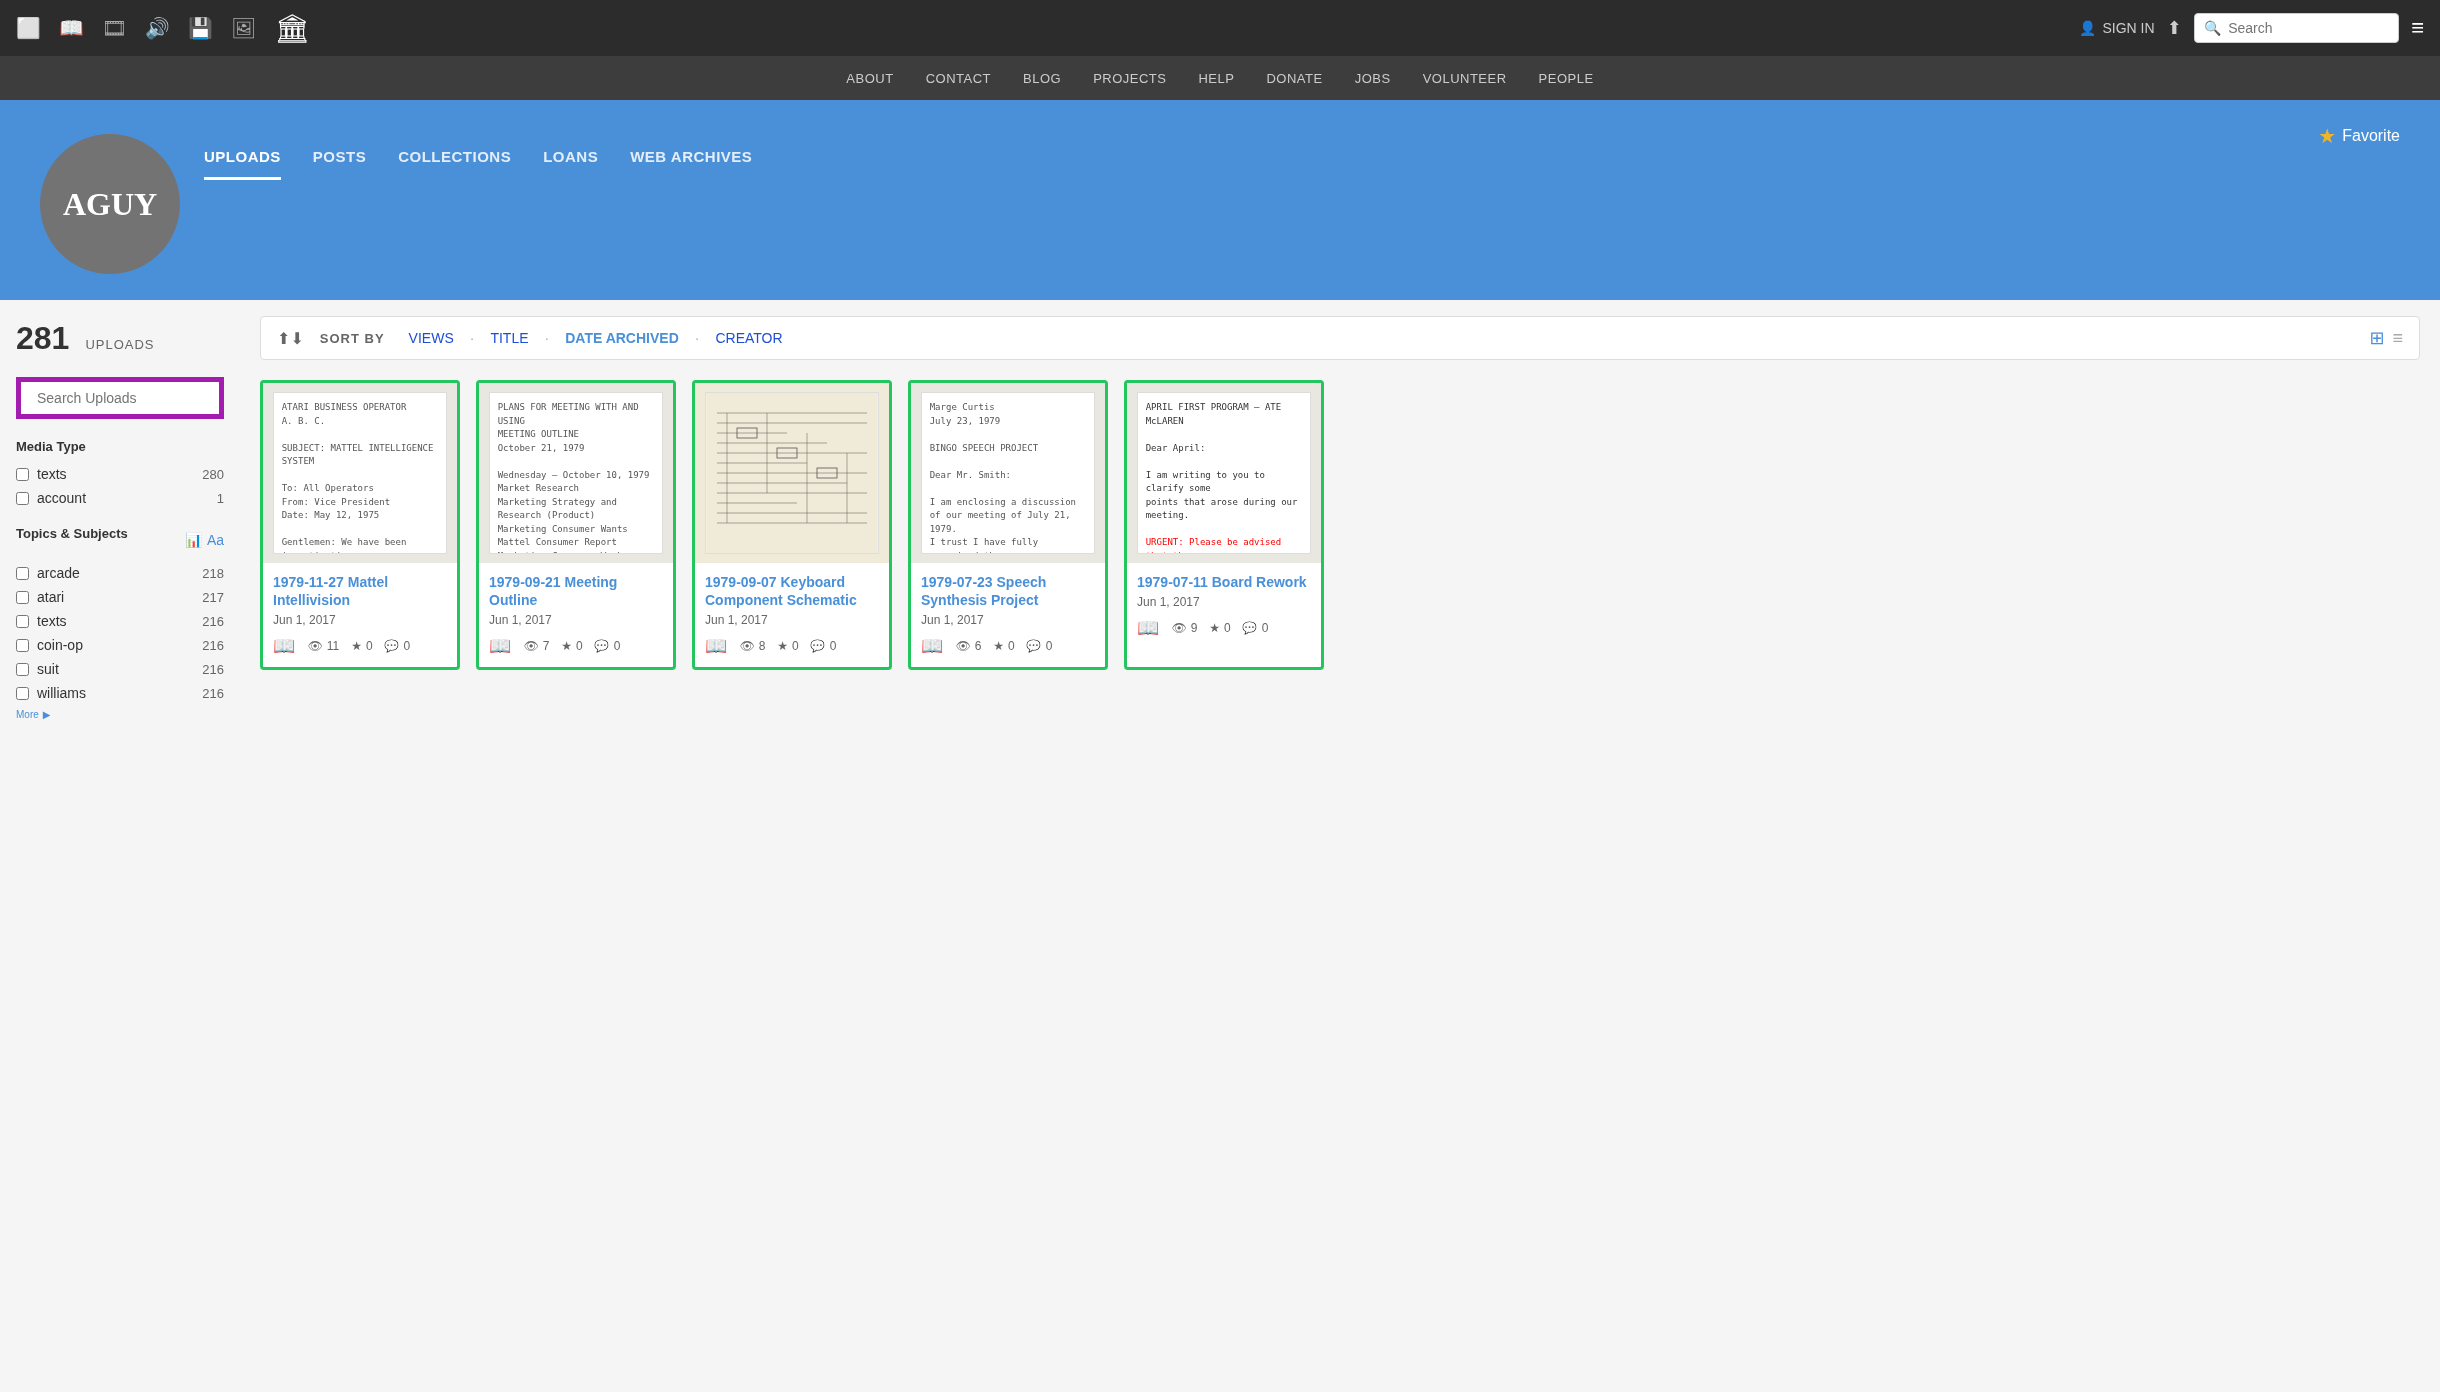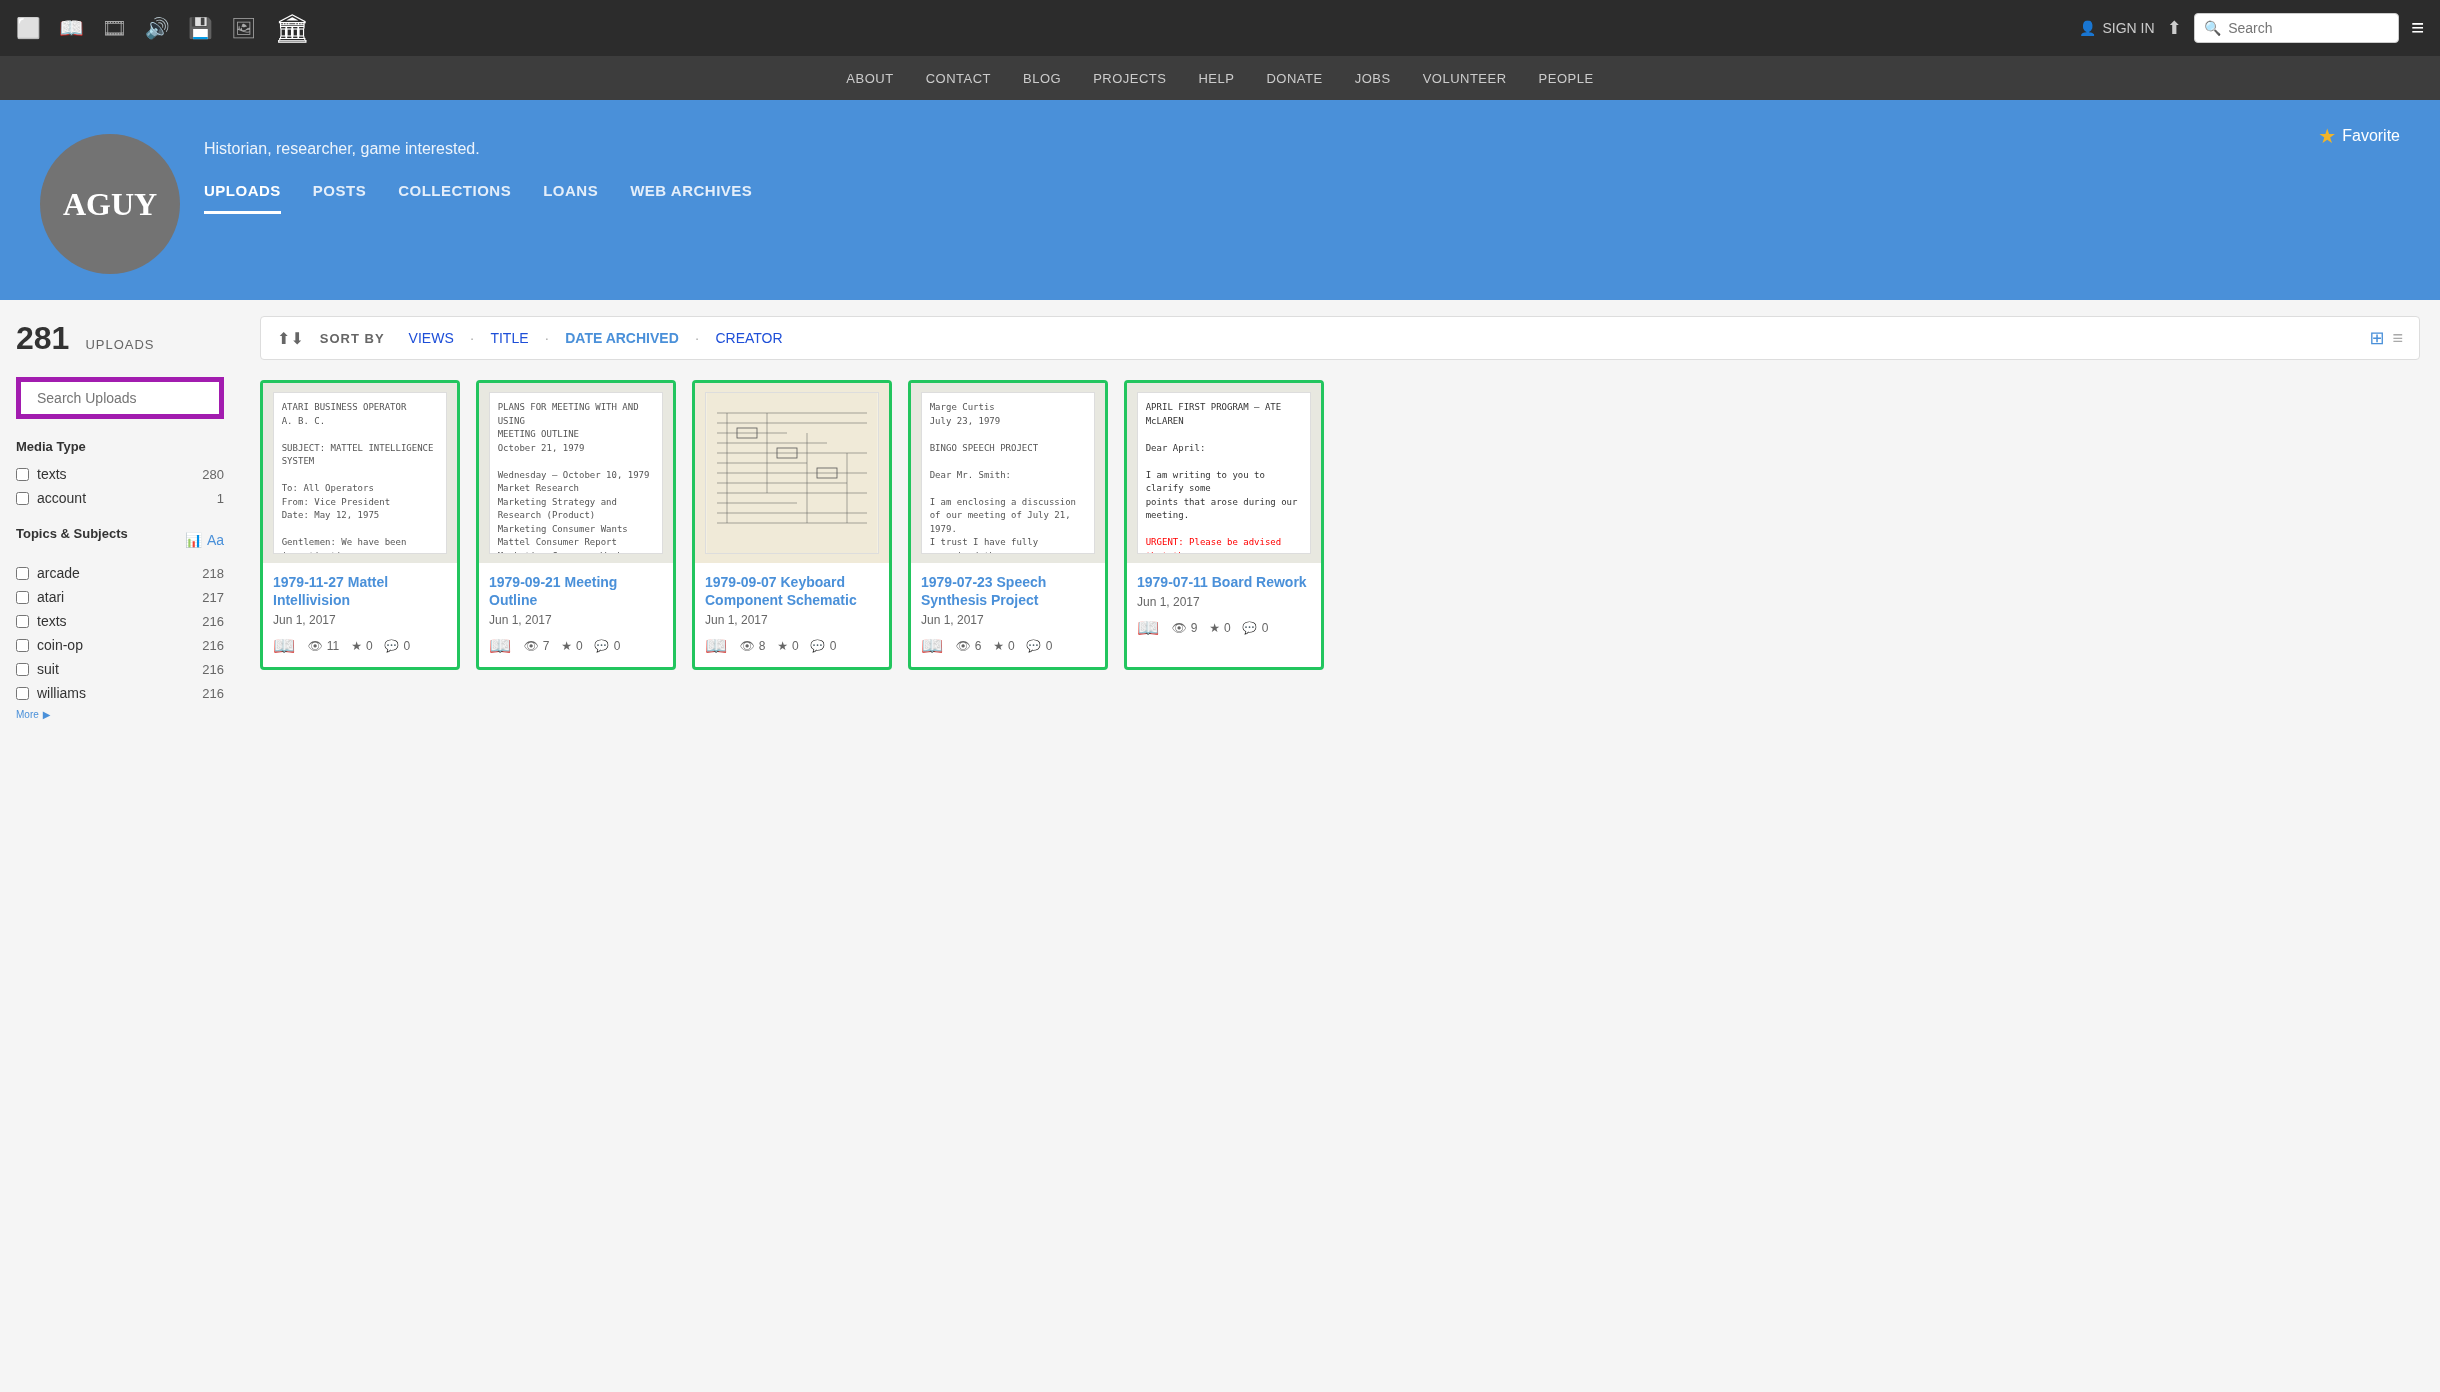--- a/index.html
+++ b/index.html
@@ -182,21 +182,20 @@
   <a>HELP</a>
   <a>DONATE</a>
   <a>JOBS</a>
   <a>VOLUNTEER</a>
   <a>PEOPLE</a>
 </div>
 
 <div class="profile-header">
   <div class="profile-avatar">AGUY</div>
   <div class="profile-info">
-    <p>Historian, researcher, game interested.</p>
     <div class="profile-tabs">
       <a class="profile-tab active">UPLOADS</a>
       <a class="profile-tab">POSTS</a>
       <a class="profile-tab">COLLECTIONS</a>
       <a class="profile-tab">LOANS</a>
       <a class="profile-tab">WEB ARCHIVES</a>
     </div>
   </div>
   <div class="favorite-btn">
     <span class="star-icon">★</span>

